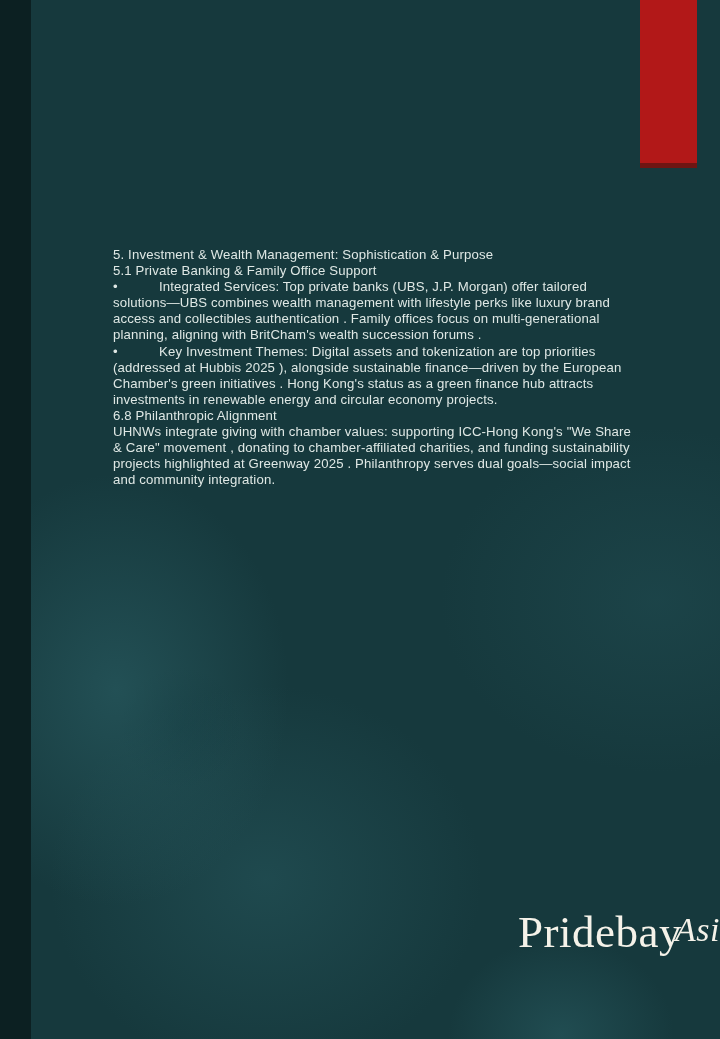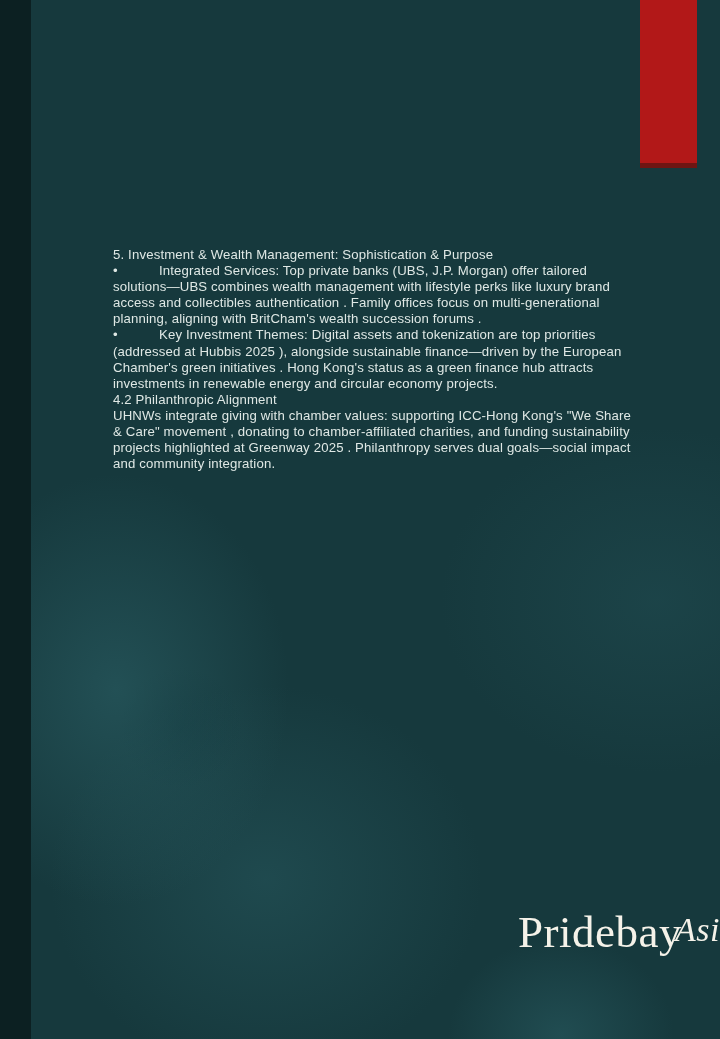--- a/index.html
+++ b/index.html
@@ -84,22 +84,23 @@
   }
 </style>
 </head>
 <body>
 
 <div class="slide" style="--bg: #16393d; --accent: #b21818; --accent-shadow: #6e1513; --text: #dfe8e5; --logo: #f5f2e9;">
   <div class="accent-bar"></div>
 
   <div class="text-block">
       <div class="para">5. Investment &amp; Wealth Management: Sophistication &amp; Purpose</div>
+      <div class="para">5.1 Private Banking &amp; Family Office Support</div>
       <div class="para bulleted"><span class="bullet">•</span>Integrated Services: Top private banks (UBS, J.P. Morgan) offer tailored solutions—UBS combines wealth management with lifestyle perks like luxury brand access and collectibles authentication . Family offices focus on multi-generational planning, aligning with BritCham's wealth succession forums .</div>
       <div class="para bulleted"><span class="bullet">•</span>Key Investment Themes: Digital assets and tokenization are top priorities (addressed at Hubbis 2025 ), alongside sustainable finance—driven by the European Chamber's green initiatives . Hong Kong's status as a green finance hub attracts investments in renewable energy and circular economy projects.</div>
-      <div class="para">4.2 Philanthropic Alignment</div>
+      <div class="para">6.8 Philanthropic Alignment</div>
       <div class="para">UHNWs integrate giving with chamber values: supporting ICC-Hong Kong's "We Share &amp; Care" movement , donating to chamber-affiliated charities, and funding sustainability projects highlighted at Greenway 2025 . Philanthropy serves dual goals—social impact and community integration.</div>
     </div>
 
   <div class="logo">
     <span class="logo-primary">Pridebay</span><span class="logo-secondary">Asia</span>
   </div>
 </div>
 
 </body></html>

